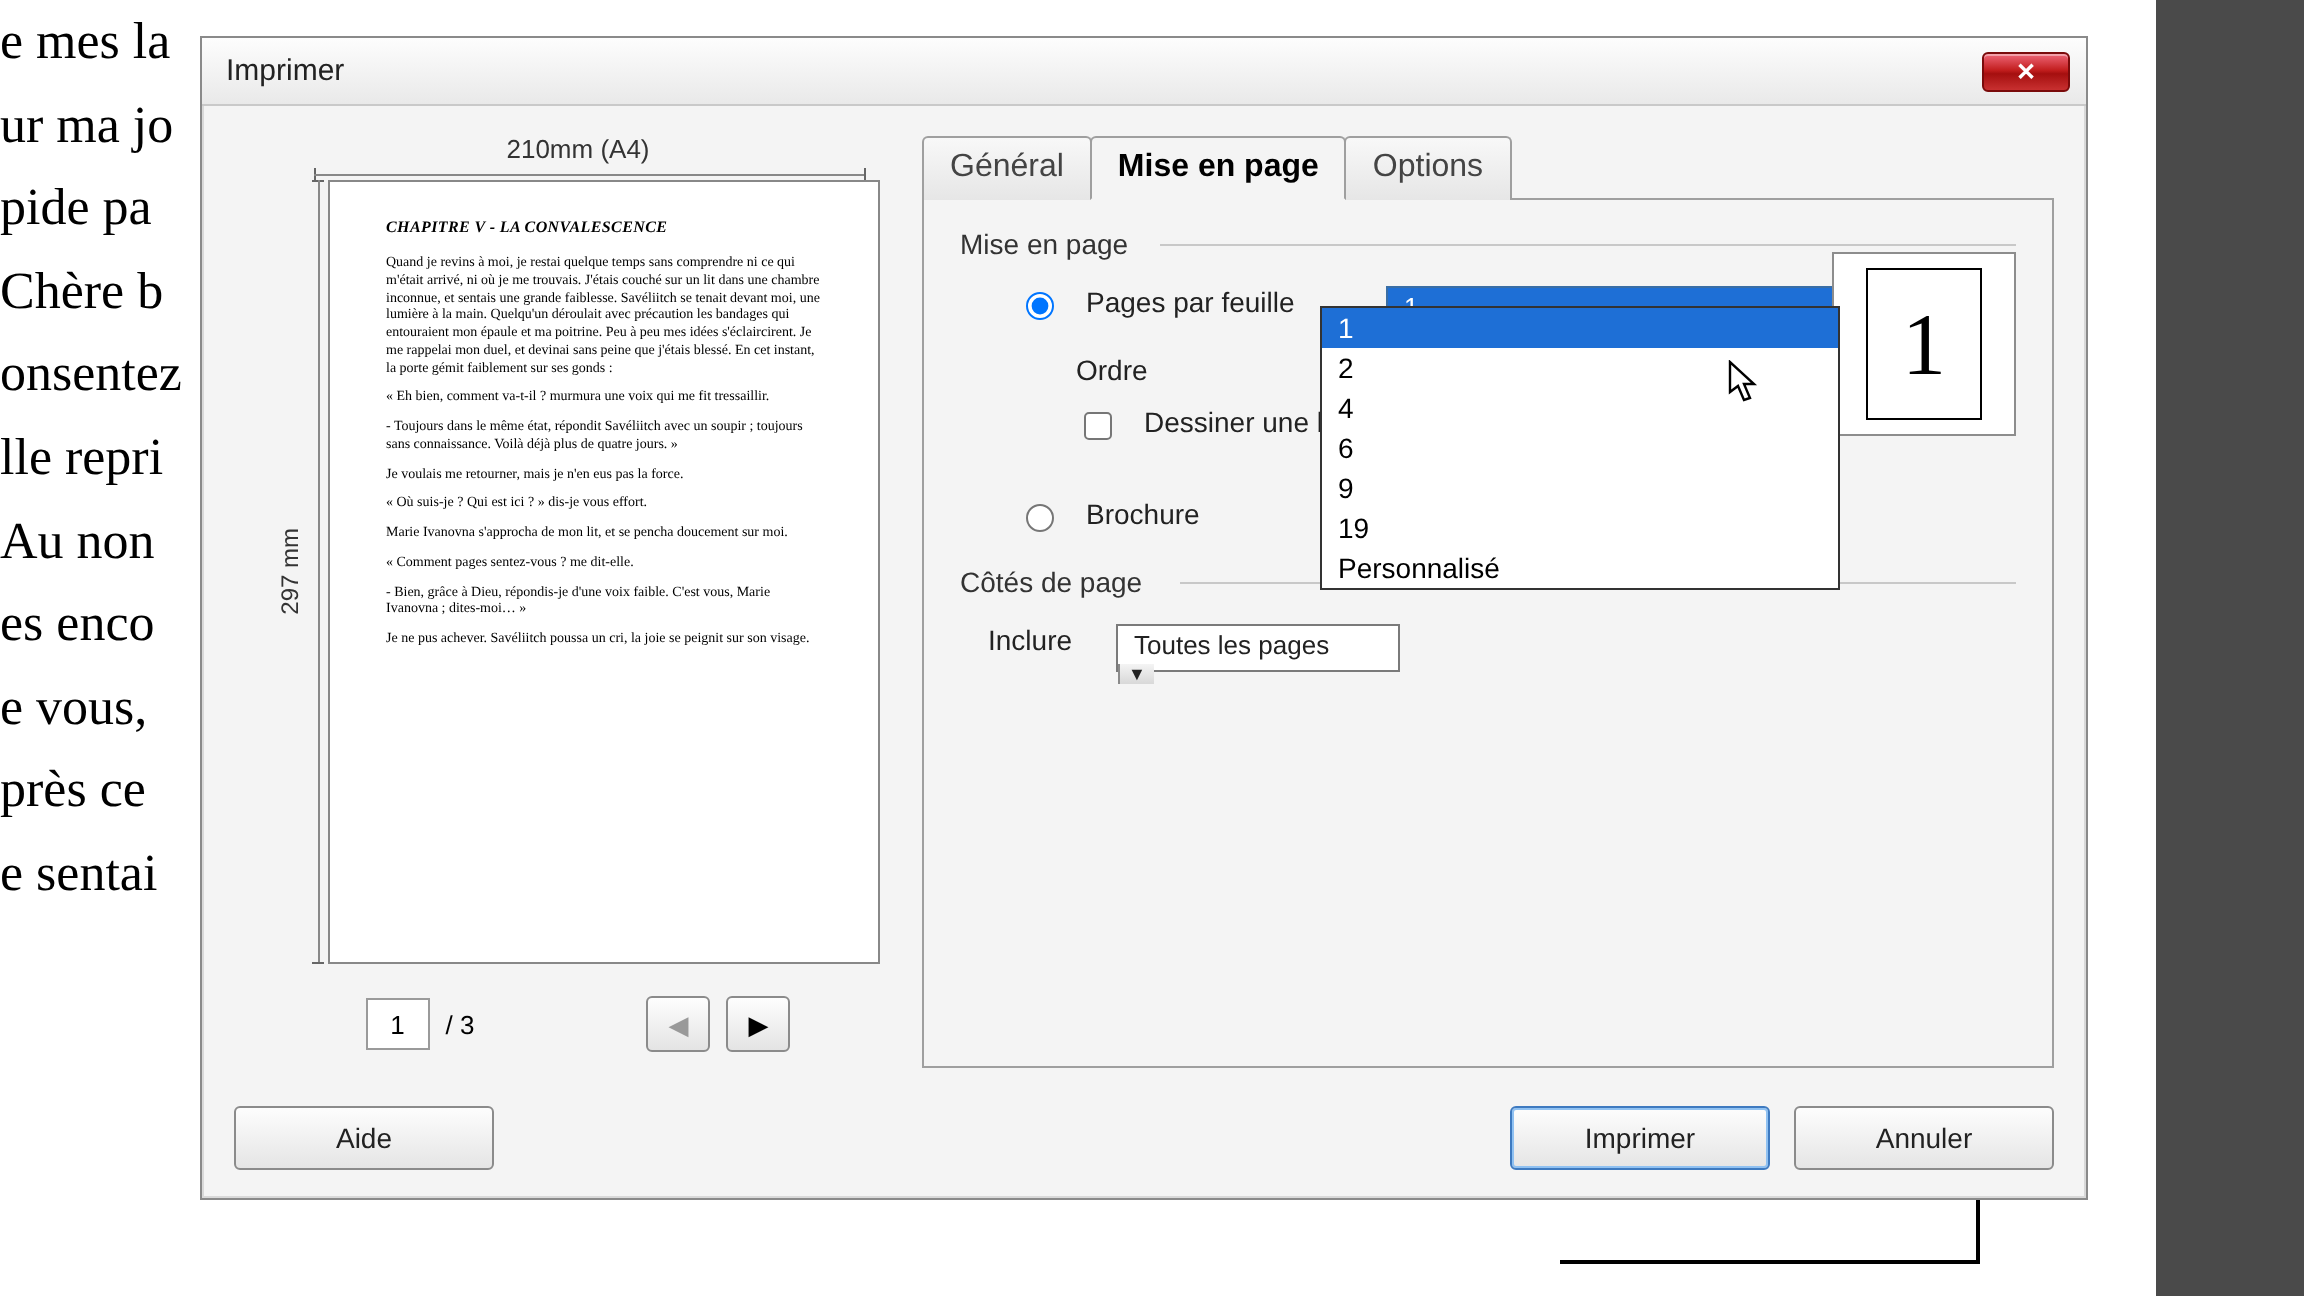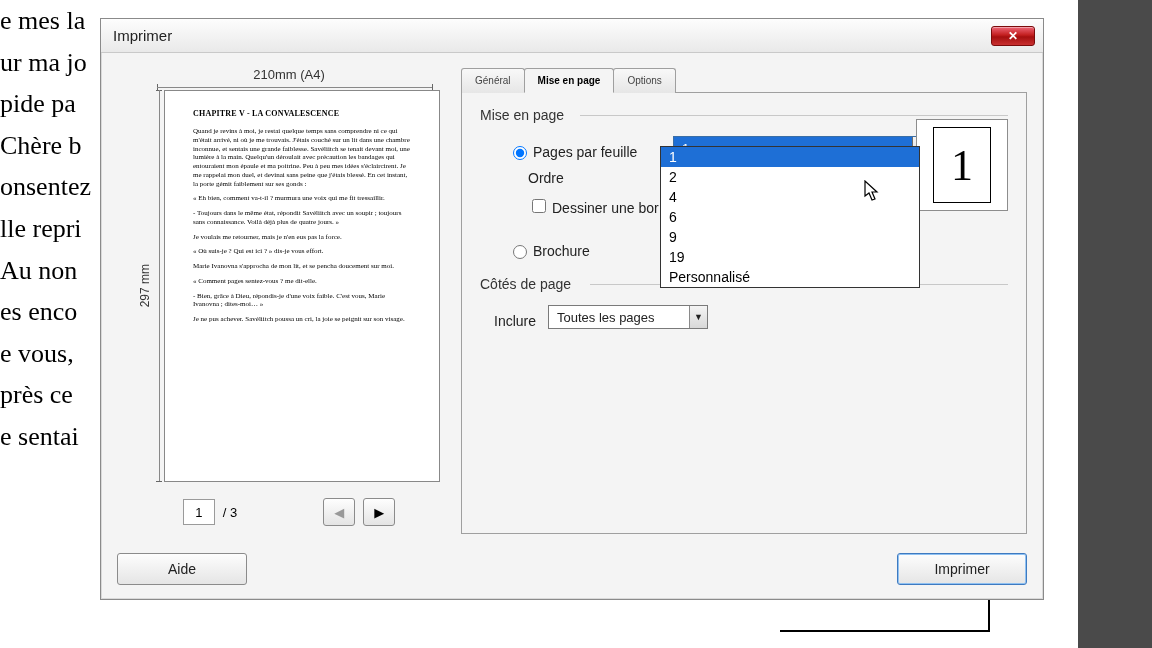--- a/index.html
+++ b/index.html
@@ -125,20 +125,21 @@
     line-height: 1.25;
     color: #000;
     font-family: Georgia, serif;
     overflow: hidden;
   }
   .preview-page h4 {
     font-size: 8px;
     font-weight: bold;
     margin: 0 0 8px 0;
     letter-spacing: .2px;
+    font-style: italic;
   }
   .preview-page p { margin: 0 0 6px 0; }
   .pager {
     margin-top: 16px;
     display: flex;
     align-items: center;
     gap: 8px;
   }
   .pager input {
     width: 32px; height: 26px;
@@ -160,21 +161,21 @@
     gap: 0;
     position: relative;
     top: 1px;
     z-index: 2;
   }
   .tab {
     padding: 6px 13px;
     border: 1px solid #9f9f9f;
     background: linear-gradient(#f8f8f8,#e6e6e6);
     color: #444;
-    font-size: 10px;
+    font-size: 16px;
     border-bottom: none;
     margin-right: -1px;
     border-top-left-radius: 3px;
     border-top-right-radius: 3px;
   }
   .tab.active {
     background: #f4f4f4;
     color: #000;
     font-weight: bold;
     position: relative;
@@ -197,34 +198,36 @@
   .group-label::after {
     content: "";
     position: absolute;
     left: 100px; right: 0; top: 50%;
     height: 1px;
     background: #c8c8c8;
   }
   .group-label.cotes::after { left: 110px; }
   .form-row {
     display: flex;
-    align-items: flex-end;
+    align-items: flex-start;
     padding: 5px 0 5px 28px;
+    gap: 10px;
     font-size: 14px;
     color: #222;
   }
   .form-row .label-col { width: 140px; }
   .radio { width: 14px; height: 14px; margin-right: 6px; }
   .checkbox { width: 14px; height: 14px; margin-right: 6px; }
   .combo {
     display: inline-flex;
     border: 1px solid #7a7a7a;
     background: #fff;
     height: 24px;
     align-items: stretch;
+    flex-direction: column;
   }
   .combo .combo-text {
     padding: 2px 8px;
     flex: 1;
     min-width: 140px;
     font-size: 13px;
     display: flex;
     align-items: center;
   }
   .combo .combo-btn {
@@ -451,18 +454,21 @@
   </div>
 
   <div class="button-bar">
     <div class="btn">
         <span>Aide</span>
       </div>
     <div class="spacer"></div>
     <div class="btn primary">
         <span>Imprimer</span>
       </div>
+    <div class="btn">
+        <span>Annuler</span>
+      </div>
   </div>
 </div>
 
 <svg class="cursor" viewBox="0 0 16 22">
   <path d="M1 1 L1 16 L5 13 L8 20 L11 19 L8 12 L13 12 Z" fill="#fff" stroke="#000" stroke-width="1.2"></path>
 </svg>
 
 </body></html>

